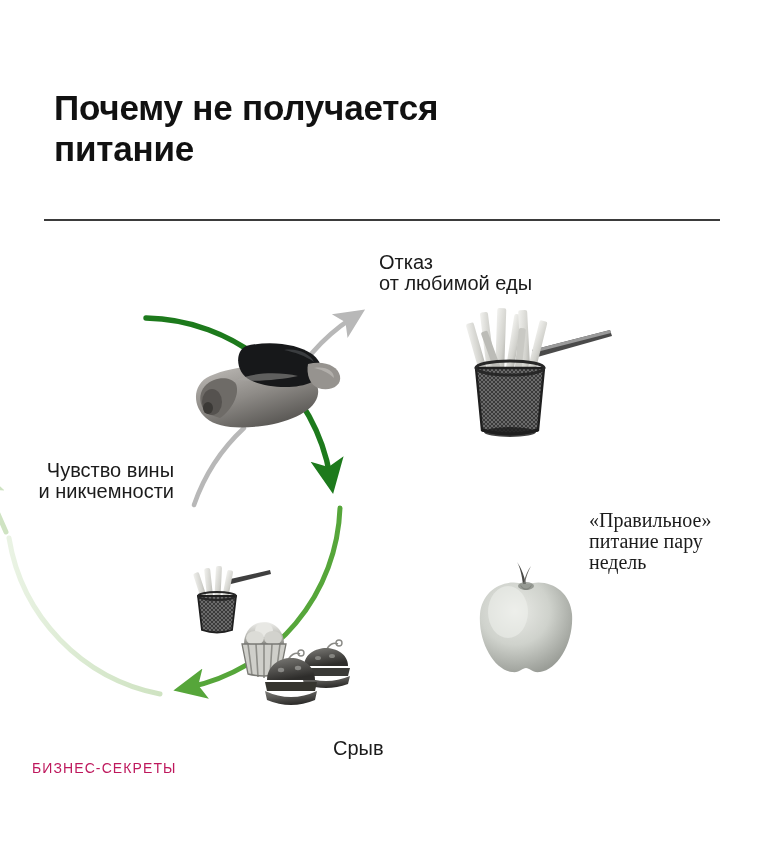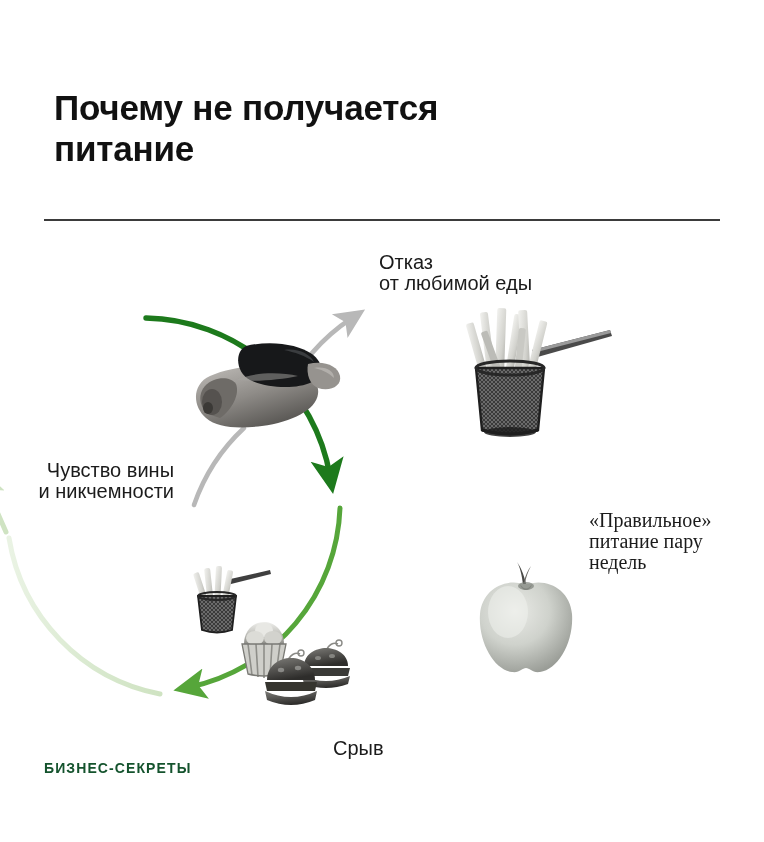--- a/index.html
+++ b/index.html
@@ -64,26 +64,26 @@
     white-space: pre-line;
   }
   .label-top     { left: 379px; top: 252px; text-align: left; }
   .label-right   { left: 589px; top: 510px; text-align: left; width: 130px; font-family: Liberation Serif, serif; }
   .label-bottom  { left: 333px; top: 713px; text-align: right; margin-top: 25px; }
   .label-left    { right: 590px; top: 460px; text-align: right; width: 190px; }
 
   
   .watermark {
     position: absolute;
-    left: 44px;
+    left: 32px;
     top: 760px;
     font-size: 14px;
-    font-weight: bold;
+    font-weight: normal;
     letter-spacing: 1.1px;
-    color: #14532d;
+    color: #be185d;
   }
 </style>
 </head>
 <body>
 
 <div class="page">
 
   <h1 class="title">
     <span class="title-line">Почему не получается</span>
     <span class="title-line">питание</span>

